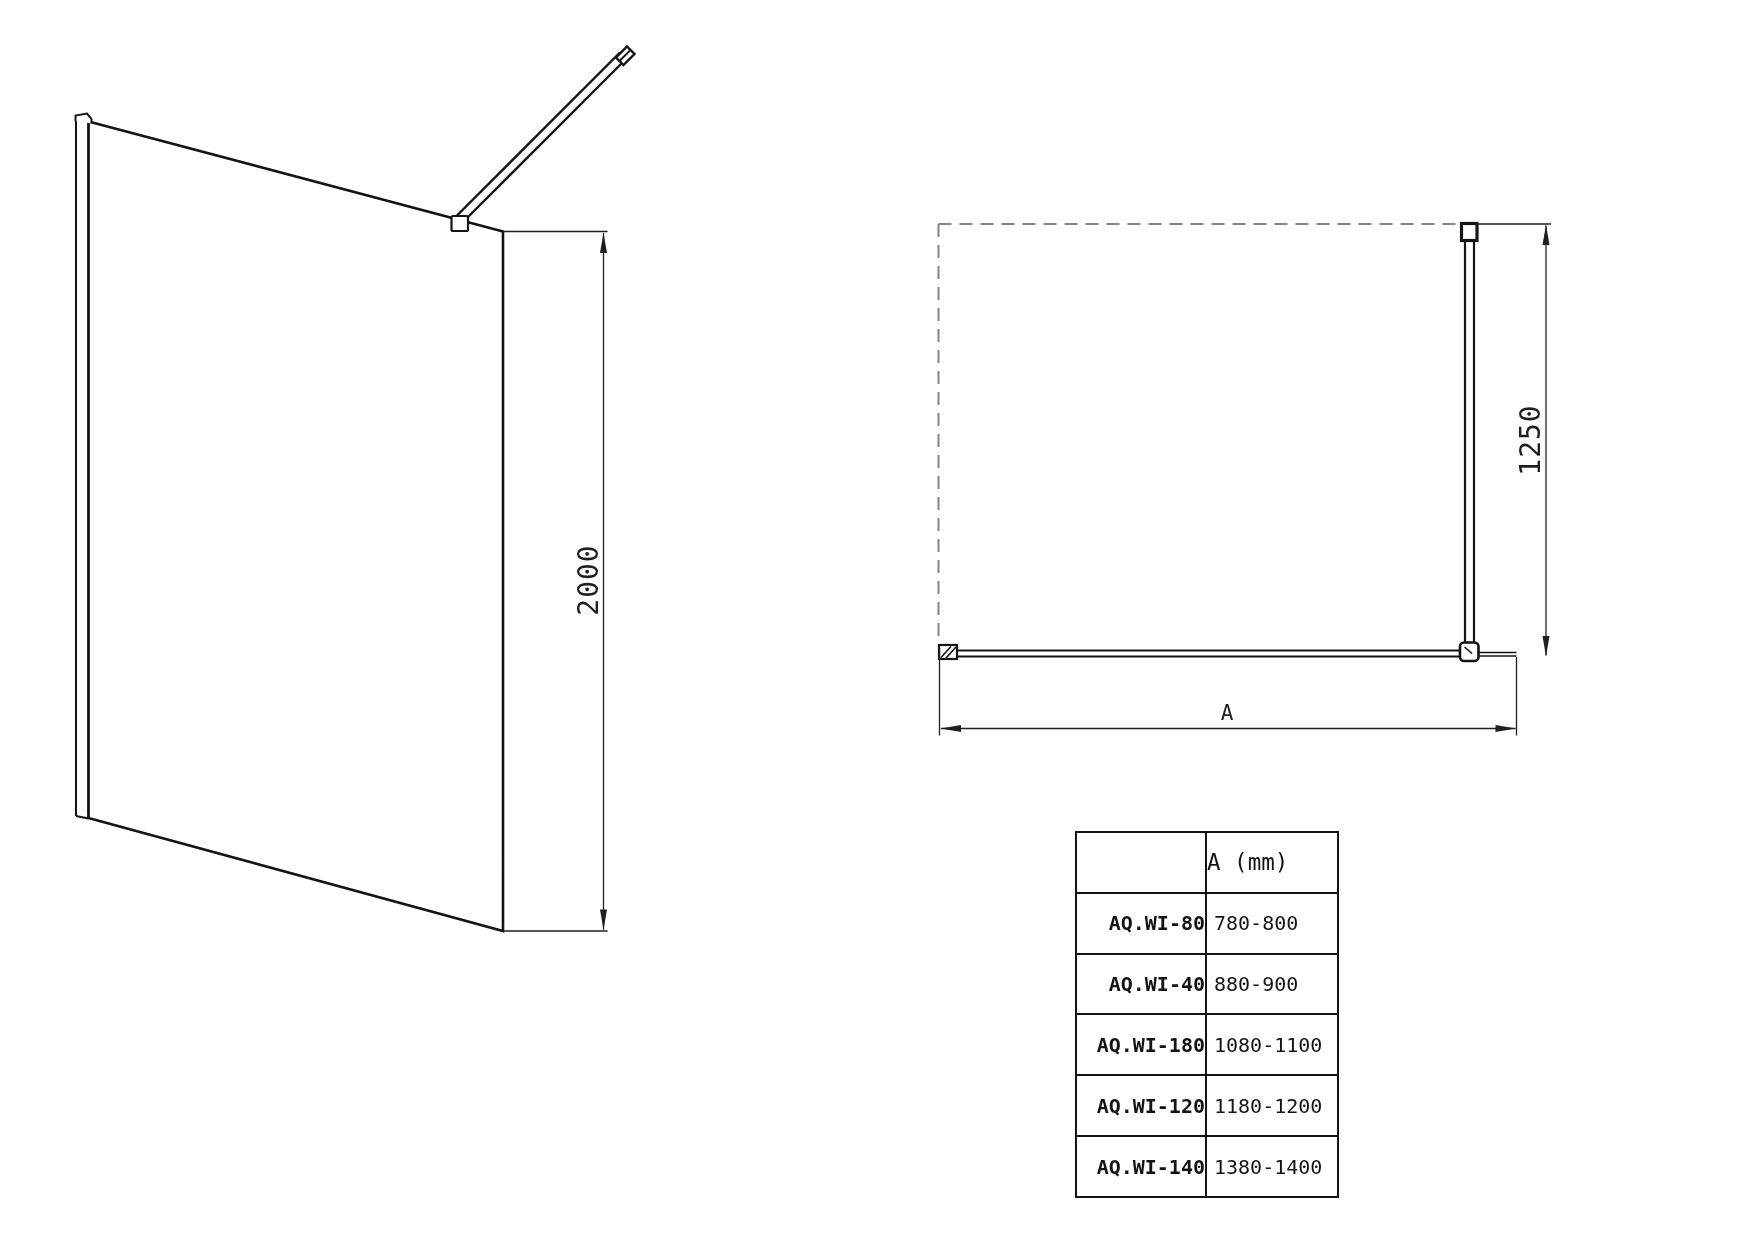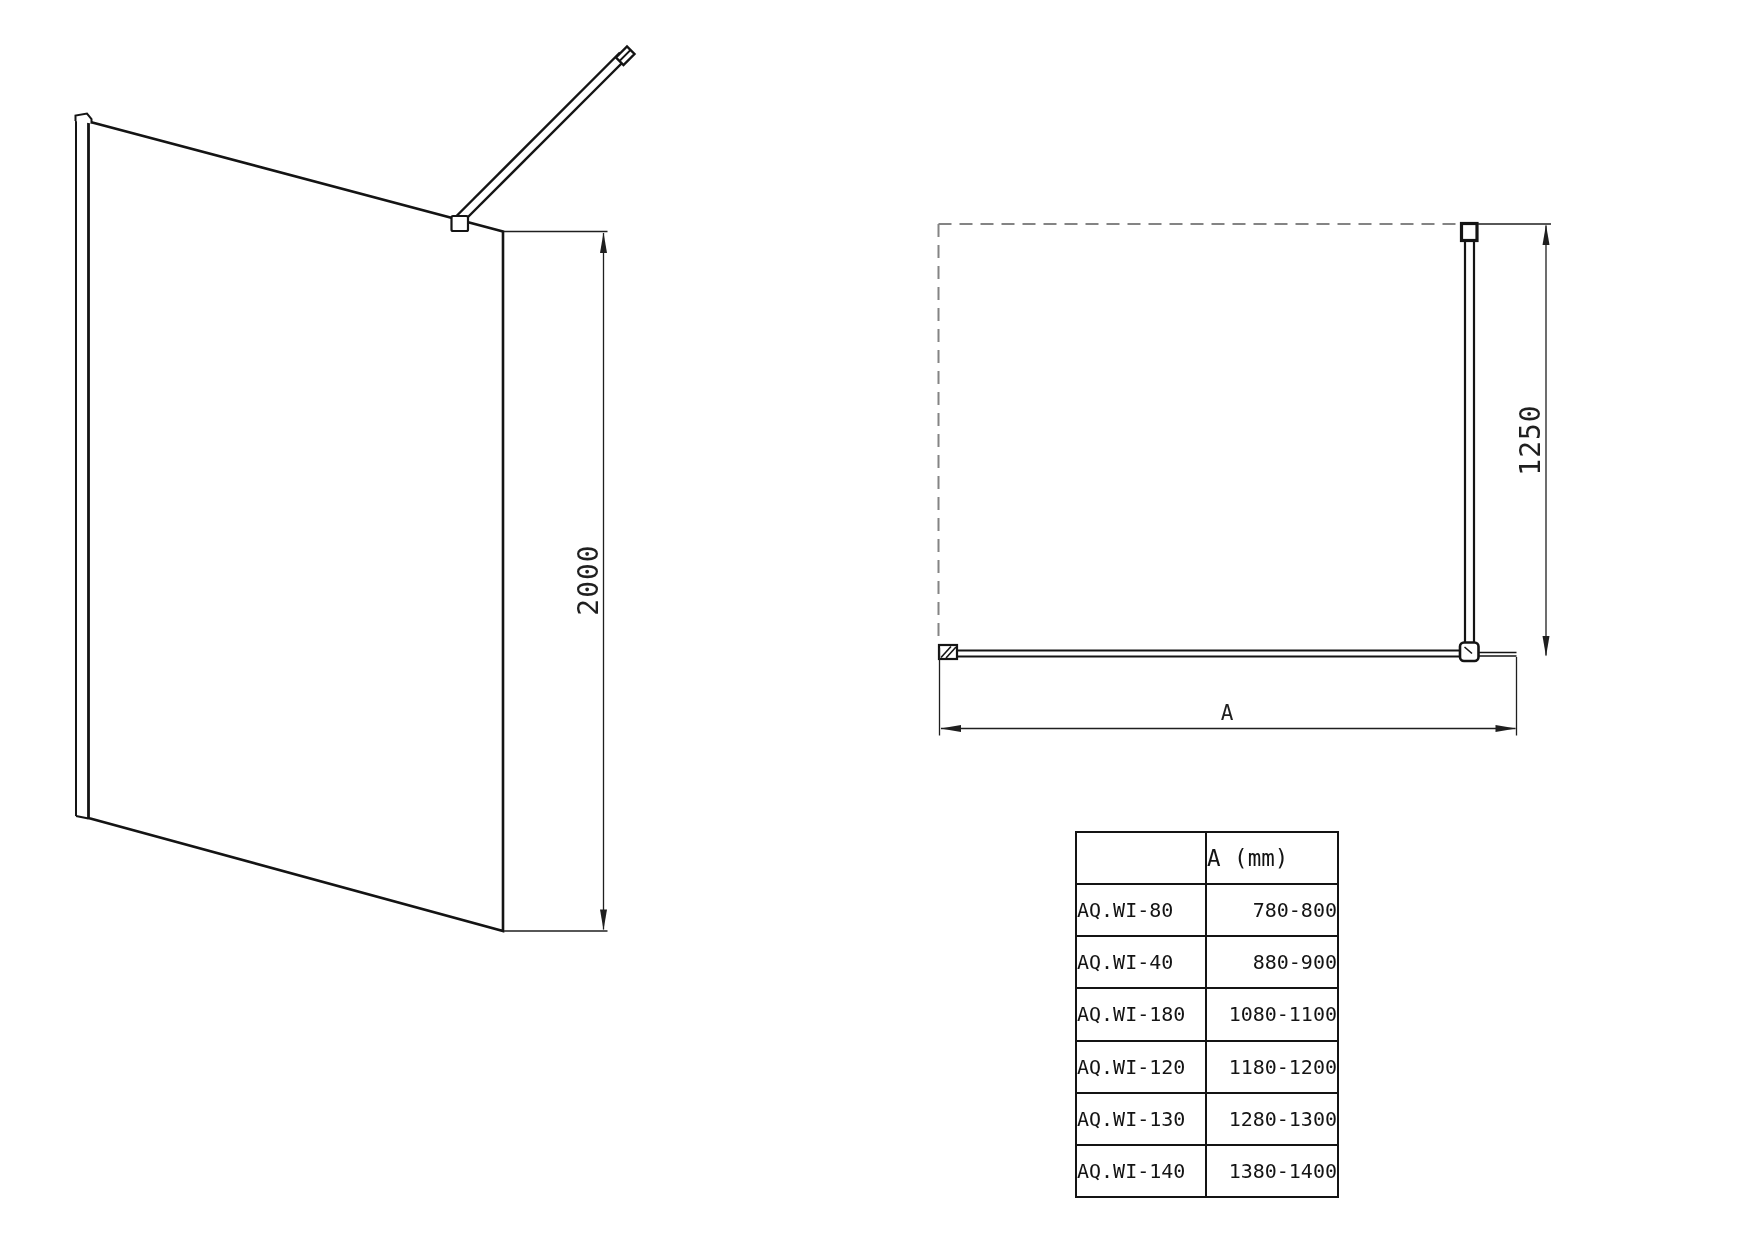--- a/index.html
+++ b/index.html
@@ -16,22 +16,22 @@
   .dim-label.small{font-size:21px;letter-spacing:0;}
   table.size-table{
     position:absolute;left:1075px;top:831px;width:258px;height:367px;
     border-collapse:collapse;table-layout:fixed;background:#ffffff;
   }
   table.size-table td,table.size-table th{
     border:2px solid #141414;font-weight:normal;
     font-size:20px;color:#141414;height:40.7px;padding:0;
     vertical-align:middle;white-space:nowrap;
   }
-  table.size-table .col-model{width:128px;text-align:left;}
-  table.size-table .col-range{width:130px;text-align:right;padding-left:7px;}
+  table.size-table .col-model{width:128px;text-align:right;font-weight:bold;}
+  table.size-table .col-range{width:130px;text-align:left;padding-left:7px;}
   table.size-table th.col-range{font-size:22.5px;text-align:left;padding-left:0;}
 </style>
 </head>
 <body>
 
 <div class="canvas">
 
   <svg class="drawing" width="1755" height="1240" viewBox="0 0 1755 1240">
 
     <g fill="#ffffff" stroke="#141414">
@@ -127,23 +127,19 @@
       </tr>
       <tr>
         <td class="col-model">AQ.WI-180</td>
         <td class="col-range">1080-1100</td>
       </tr>
       <tr>
         <td class="col-model">AQ.WI-120</td>
         <td class="col-range">1180-1200</td>
       </tr>
       <tr>
-        <td class="col-model">AQ.WI-130</td>
-        <td class="col-range">1280-1300</td>
-      </tr>
-      <tr>
         <td class="col-model">AQ.WI-140</td>
         <td class="col-range">1380-1400</td>
       </tr>
     </tbody>
   </table>
 
 </div>
 
 </body></html>

